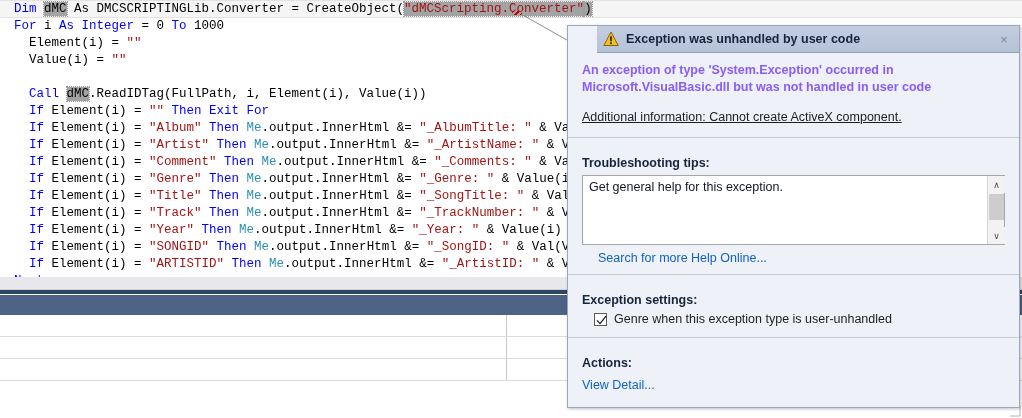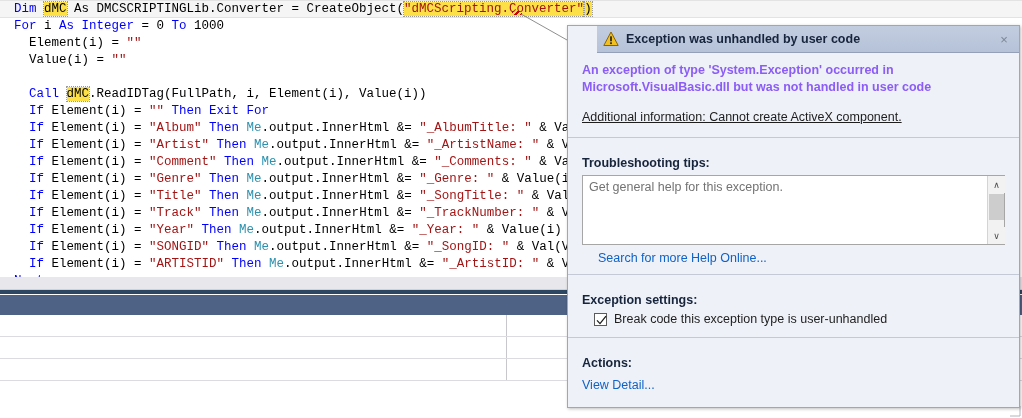--- a/index.html
+++ b/index.html
@@ -45,21 +45,21 @@
     background: #f5f5f5;
     border-top: 1px solid #e3e3e3;
     border-bottom: 1px solid #e3e3e3;
     height: 18px;
     line-height: 16px;
   }
   .kw   { color: #0000ff; }
   .str  { color: #a31515; }
   .pl   { color: #000000; }
   .obj  { color: #2b91af; }
-  .sel  { background: #fde047; outline: 1px dotted #9a9a9a; }
+  .sel  { background: #a3a3a3; outline: 1px dotted #9a9a9a; }
   
   #errmark {
     position: absolute;
     left: 512px; top: 11px;
     width: 10px; height: 4px;
     background:
       repeating-linear-gradient(135deg, #cc0000 0 2px, transparent 2px 4px);
   }
   #callout-line {
     position: absolute;
@@ -222,21 +222,21 @@
     background: #ffffff;
     border: 1px solid #a6a6a6;
     box-sizing: border-box;
   }
   #tips-list {
     position: absolute;
     left: 0; top: 0; right: 18px; bottom: 0;
     padding: 4px 0 0 6px;
   }
   .tip-link {
-    color: #737373;
+    color: #0f172a;
     font-size: 12.5px;
     cursor: pointer;
     white-space: nowrap;
   }
   #tips-scroll {
     position: absolute;
     right: 0; top: 0;
     width: 17px; height: 100%;
     background: #f2f2f2;
     border-left: 1px solid #d4d4d4;
@@ -356,21 +356,21 @@
     <div class="dlg-sep" style="margin-top:9px"></div>
 
     <div class="dlg-body">
       <div class="sec-label">Exception settings:</div>
       <div id="chk-row">
         <span id="chk-box">
           <svg width="11" height="11" viewBox="0 0 11 11">
             <path d="M1 5.4 L4 8.6 L10 1.2" stroke="#1e1e1e" stroke-width="1.3" fill="none"></path>
           </svg>
         </span>
-        <span id="chk-label">Break code this exception type is user-unhandled</span>
+        <span id="chk-label">Genre when this exception type is user-unhandled</span>
       </div>
     </div>
 
     <div class="dlg-sep" style="margin-top:11px"></div>
 
     <div class="dlg-body">
       <div class="sec-label" style="margin-bottom:2px">Actions:</div>
       <span class="link action-link">View Detail...</span>
       <span class="link action-link">Copy exception detail to the clipboard</span>
 

